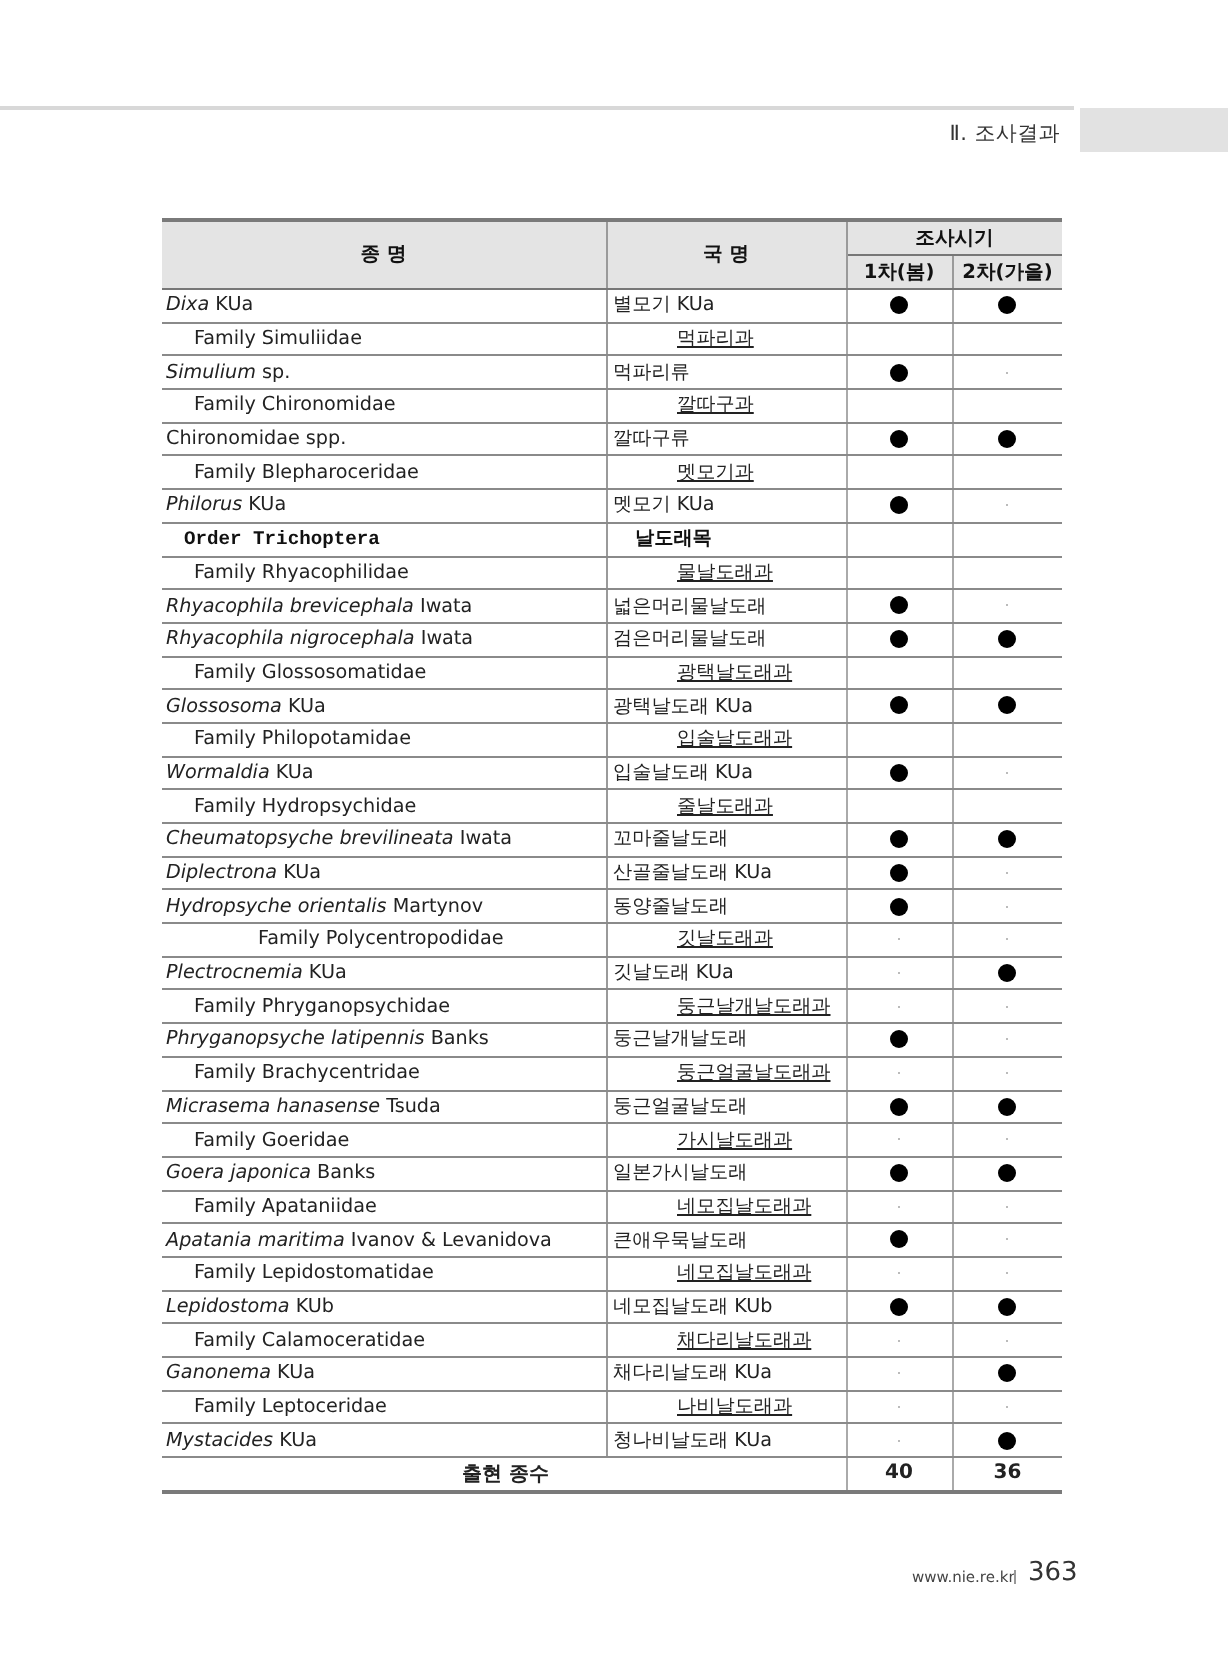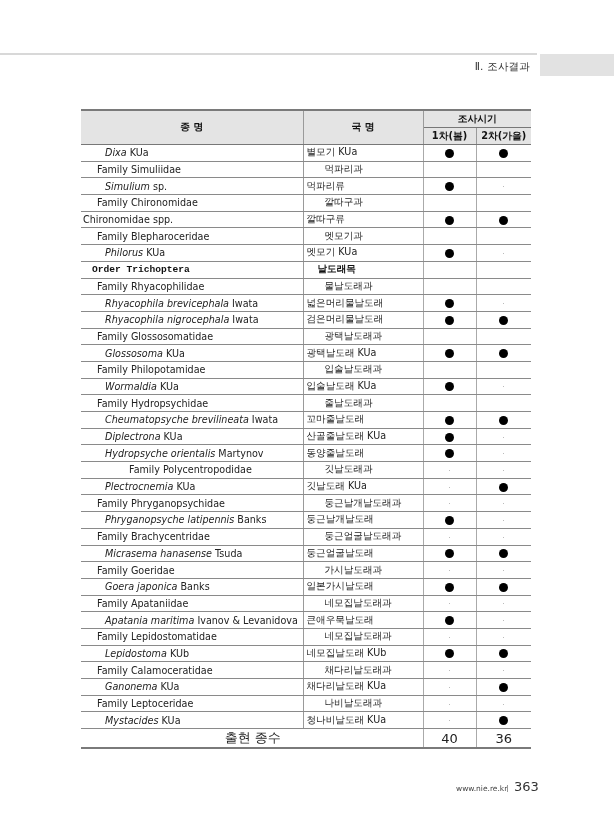--- a/index.html
+++ b/index.html
@@ -22,28 +22,28 @@
   table.species thead tr:first-child th { border-top: 2px solid #7a7a7a; height: 16px; }
   table.species thead tr:nth-child(2) th { height: 16px; }
   table.species th:first-child { border-left: none; }
   table.species th:last-child { border-right: none; }
   table.species td { height: 15.7px; padding: 0; border-bottom: 1px solid #8a8a8a;
                      border-left: 1px solid #9a9a9a; white-space: nowrap; overflow: hidden; }
   table.species td:first-child { border-left: none; padding-left: 2px; }
   table.species td.kor { padding-left: 3px; }
   table.species td.mark { text-align: center; border-left: 1.5px solid #aaa; }
   tr.family td.sci { padding-left: 16px; }
-  tr.family td.kor { padding-left: 21px; }
+  tr.family td.kor { padding-left: 35px; text-decoration: underline; }
   tr.order td { font-weight: bold; color: #111; }
   tr.order td.sci { padding-left: 11px; font-family: Liberation Mono, monospace; }
   tr.order td.kor { padding-left: 14px; }
-  tr.total td { border-bottom: 2px solid #7a7a7a; text-align: center; font-size: 13px; }
+  tr.total td { border-bottom: 2px solid #7a7a7a; text-align: center; font-size: 10px; font-weight: bold; }
   .dot { display: inline-block; width: 9px; height: 9px; border-radius: 50%; background: #000; vertical-align: middle; }
   .tiny { display: inline-block; width: 1px; height: 1px; background: #bbb; vertical-align: middle; }
-  i { font-style: italic; margin-left: 22px; }
+  i { font-style: italic; }
   .footer-url { position: absolute; left: 456px; top: 784px; font-size: 7.5px; color: #444; }
   .footer-sep { position: absolute; left: 507px; top: 785px; width: 1px; height: 7px; background: #999; }
   .footer-page { position: absolute; left: 514px; top: 779px; font-size: 13px; color: #333; }
 </style>
 </head>
 <body>
 
 <div class="top-rule"></div>
 <div class="section-label">Ⅱ. 조사결과</div>
 <div class="section-tab"></div>

